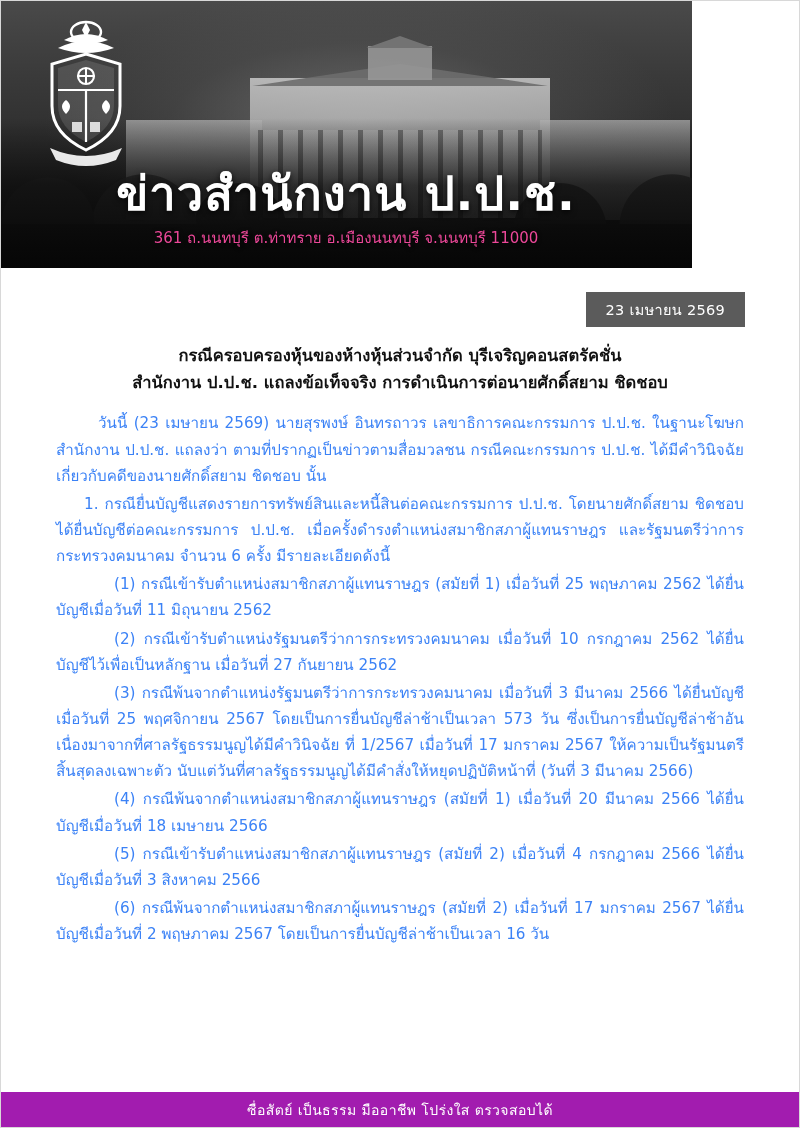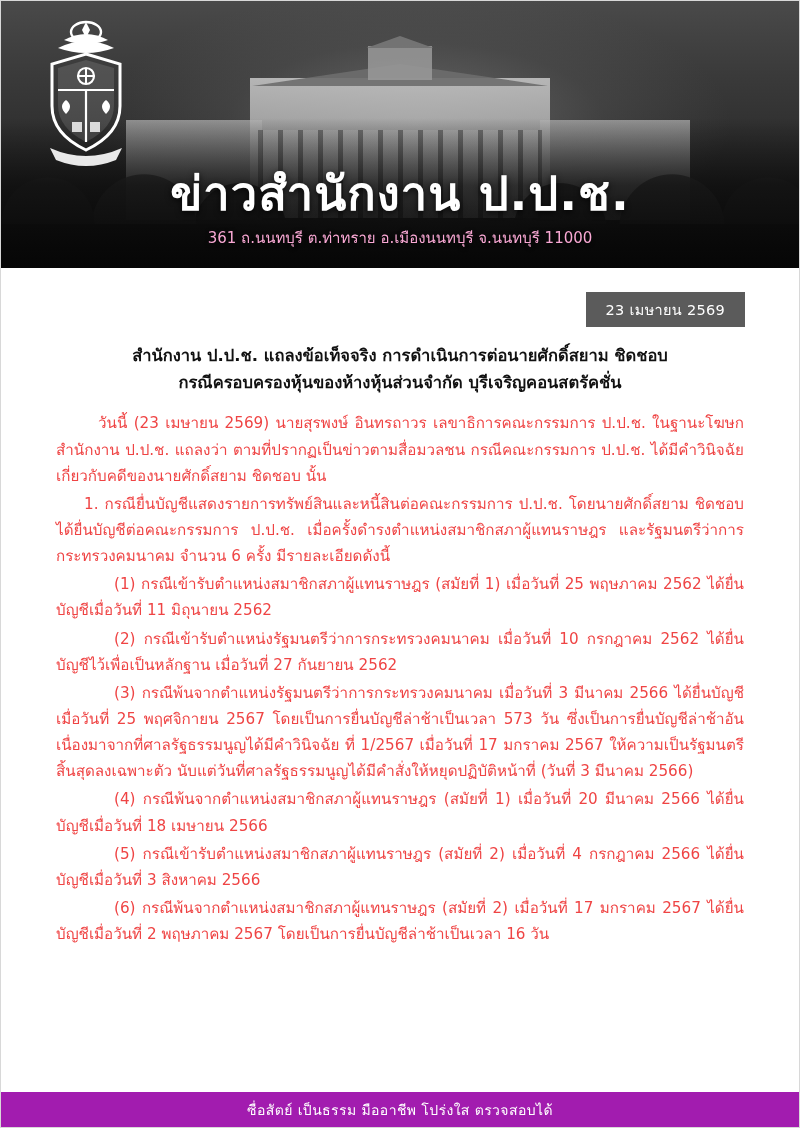--- a/index.html
+++ b/index.html
@@ -15,21 +15,21 @@
     width: 800px;
     height: 1128px;
     margin: 0 auto;
     background: #ffffff;
     overflow: hidden;
   }
 
   
   .banner {
     position: relative;
-    width: 800px;
+    width: 692px;
     height: 268px;
     background: #1c1c1c;
     overflow: hidden;
   }
   .banner-photo {
     position: absolute;
     inset: 0;
     background:
       radial-gradient(ellipse 420px 180px at 52% 46%, rgba(150,150,150,0.55) 0%, rgba(90,90,90,0.35) 45%, rgba(30,30,30,0.0) 75%),
       linear-gradient(to bottom, #4a4a4a 0%, #3a3a3a 28%, #2b2b2b 60%, #171717 100%);
@@ -142,21 +142,21 @@
   }
   .banner-title {
     color: #ffffff;
     font-size: 47px;
     font-weight: bold;
     letter-spacing: 1px;
     line-height: 1.1;
     text-shadow: 0 2px 6px rgba(0,0,0,.8);
   }
   .banner-sub {
-    color: #f9a8d4;
+    color: #ec4899;
     font-size: 15px;
     margin-top: 6px;
     text-shadow: 0 1px 4px rgba(0,0,0,.8);
   }
 
   
   .date-row {
     margin-top: 24px;
     padding-right: 55px;
     display: flex;
@@ -179,21 +179,21 @@
   .doc-title {
     text-align: center;
     font-size: 16.5px;
     font-weight: bold;
     color: #111;
     line-height: 1.62;
     margin: 0 8px 14px 8px;
   }
   .para {
     font-size: 15.2px;
-    color: #ef4444;
+    color: #3b82f6;
     line-height: 1.72;
     margin: 0 0 2px 0;
     text-align: justify;
   }
   .para.indent { text-indent: 42px; }
   .para.indent-sm { text-indent: 28px; }
   .para.indent-lg { text-indent: 58px; }
 
   
   .qr-block {
@@ -307,22 +307,22 @@
       <div class="banner-sub">361 ถ.นนทบุรี ต.ท่าทราย อ.เมืองนนทบุรี จ.นนทบุรี 11000</div>
     </div>
   </div>
 
   <div class="date-row">
     <div class="date-chip">23 เมษายน 2569</div>
   </div>
 
   <div class="content">
     <div class="doc-title">
+      <div>กรณีครอบครองหุ้นของห้างหุ้นส่วนจำกัด บุรีเจริญคอนสตรัคชั่น</div>
       <div>สำนักงาน ป.ป.ช. แถลงข้อเท็จจริง การดำเนินการต่อนายศักดิ์สยาม ชิดชอบ</div>
-      <div>กรณีครอบครองหุ้นของห้างหุ้นส่วนจำกัด บุรีเจริญคอนสตรัคชั่น</div>
     </div>
 
     <p class="para indent">วันนี้ (23 เมษายน 2569) นายสุรพงษ์ อินทรถาวร เลขาธิการคณะกรรมการ ป.ป.ช. ในฐานะโฆษกสำนักงาน ป.ป.ช. แถลงว่า ตามที่ปรากฏเป็นข่าวตามสื่อมวลชน กรณีคณะกรรมการ ป.ป.ช. ได้มีคำวินิจฉัยเกี่ยวกับคดีของนายศักดิ์สยาม ชิดชอบ นั้น</p>
     <p class="para indent-sm">1. กรณียื่นบัญชีแสดงรายการทรัพย์สินและหนี้สินต่อคณะกรรมการ ป.ป.ช. โดยนายศักดิ์สยาม ชิดชอบ ได้ยื่นบัญชีต่อคณะกรรมการ ป.ป.ช. เมื่อครั้งดำรงตำแหน่งสมาชิกสภาผู้แทนราษฎร และรัฐมนตรีว่าการกระทรวงคมนาคม จำนวน 6 ครั้ง มีรายละเอียดดังนี้</p>
     <p class="para indent-lg">(1) กรณีเข้ารับตำแหน่งสมาชิกสภาผู้แทนราษฎร (สมัยที่ 1) เมื่อวันที่ 25 พฤษภาคม 2562 ได้ยื่นบัญชีเมื่อวันที่ 11 มิถุนายน 2562</p>
     <p class="para indent-lg">(2) กรณีเข้ารับตำแหน่งรัฐมนตรีว่าการกระทรวงคมนาคม เมื่อวันที่ 10 กรกฎาคม 2562 ได้ยื่นบัญชีไว้เพื่อเป็นหลักฐาน เมื่อวันที่ 27 กันยายน 2562</p>
     <p class="para indent-lg">(3) กรณีพ้นจากตำแหน่งรัฐมนตรีว่าการกระทรวงคมนาคม เมื่อวันที่ 3 มีนาคม 2566 ได้ยื่นบัญชีเมื่อวันที่ 25 พฤศจิกายน 2567 โดยเป็นการยื่นบัญชีล่าช้าเป็นเวลา 573 วัน ซึ่งเป็นการยื่นบัญชีล่าช้าอันเนื่องมาจากที่ศาลรัฐธรรมนูญได้มีคำวินิจฉัย ที่ 1/2567 เมื่อวันที่ 17 มกราคม 2567 ให้ความเป็นรัฐมนตรีสิ้นสุดลงเฉพาะตัว นับแต่วันที่ศาลรัฐธรรมนูญได้มีคำสั่งให้หยุดปฏิบัติหน้าที่ (วันที่ 3 มีนาคม 2566)</p>
     <p class="para indent-lg">(4) กรณีพ้นจากตำแหน่งสมาชิกสภาผู้แทนราษฎร (สมัยที่ 1) เมื่อวันที่ 20 มีนาคม 2566 ได้ยื่นบัญชีเมื่อวันที่ 18 เมษายน 2566</p>
     <p class="para indent-lg">(5) กรณีเข้ารับตำแหน่งสมาชิกสภาผู้แทนราษฎร (สมัยที่ 2) เมื่อวันที่ 4 กรกฎาคม 2566 ได้ยื่นบัญชีเมื่อวันที่ 3 สิงหาคม 2566</p>
     <p class="para indent-lg">(6) กรณีพ้นจากตำแหน่งสมาชิกสภาผู้แทนราษฎร (สมัยที่ 2) เมื่อวันที่ 17 มกราคม 2567 ได้ยื่นบัญชีเมื่อวันที่ 2 พฤษภาคม 2567 โดยเป็นการยื่นบัญชีล่าช้าเป็นเวลา 16 วัน</p>

